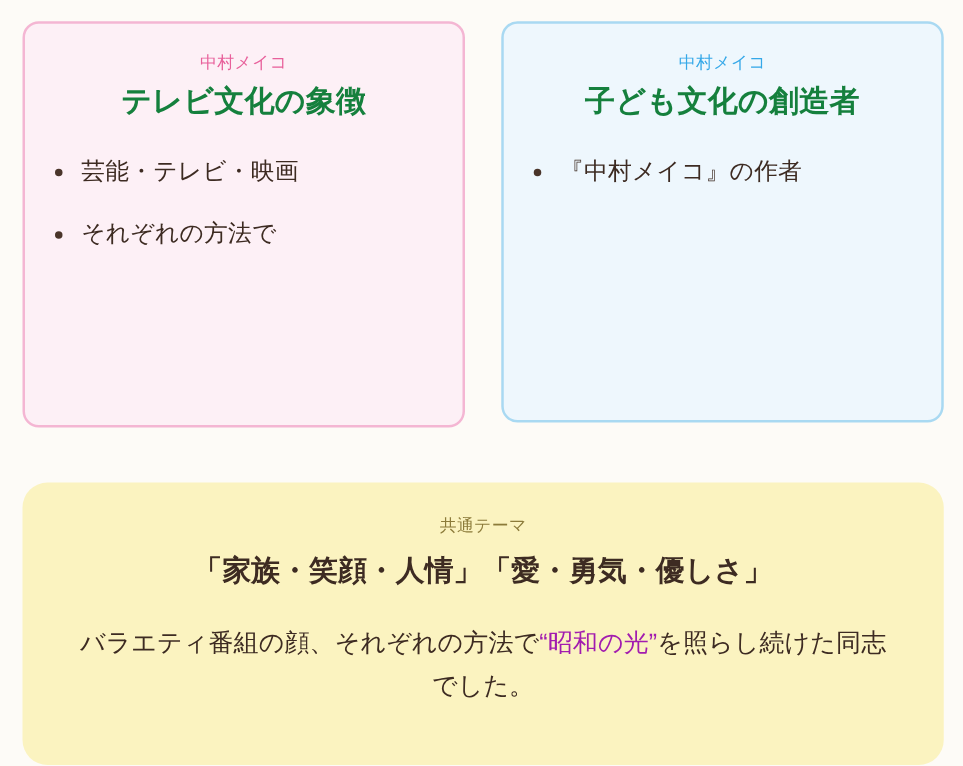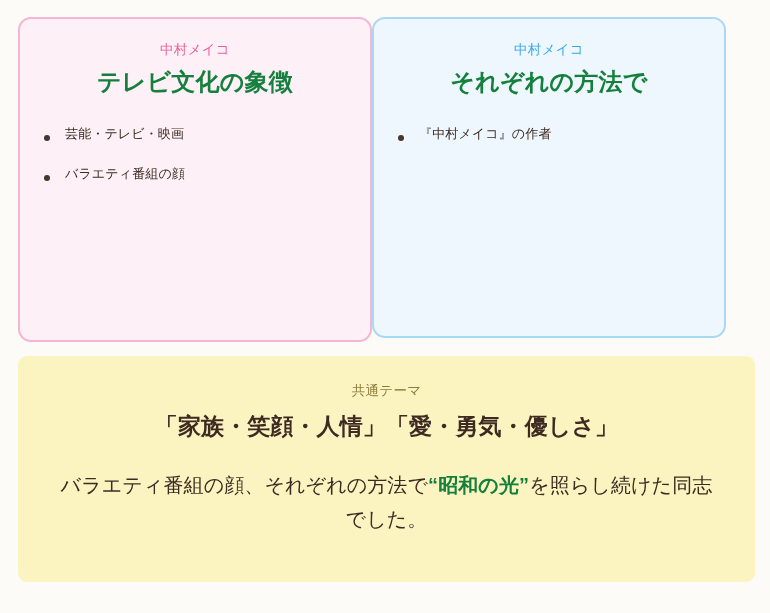--- a/index.html
+++ b/index.html
@@ -17,20 +17,21 @@
     -webkit-font-smoothing: antialiased;
   }
 
   
   .card-row {
     position: absolute;
     left: 18px;
     top: 17px;
     width: 737px;
     display: flex;
+    justify-content: space-between;
     align-items: flex-start;
   }
   .card {
     box-sizing: border-box;
     width: 354px;
     border-radius: 13px;
     border-style: solid;
     border-width: 2px;
     padding: 22px 20px 18px 20px;
   }
@@ -67,21 +68,21 @@
   }
 
   .card-list {
     list-style: none;
     margin: 0;
     padding: 0;
   }
   .card-list li {
     position: relative;
     padding-left: 25px;
-    font-size: 13px;
+    font-size: 19px;
     line-height: 1.62;
     color: #3d2b22;
     margin-bottom: 19px;
     letter-spacing: 0.01em;
   }
   .card-list li:last-child { margin-bottom: 0; }
   .card-list li::before {
     content: "";
     position: absolute;
     left: 4px;
@@ -89,25 +90,25 @@
     width: 6px;
     height: 6px;
     border-radius: 50%;
     background: #4a352a;
   }
 
   
   .theme-panel {
     position: absolute;
     left: 18px;
-    top: 356px;
+    top: 386px;
     width: 737px;
     box-sizing: border-box;
     height: 226px;
-    border-radius: 9px;
+    border-radius: 20px;
     background: #fbf3c0;
     padding: 26px 42px 22px 42px;
     text-align: center;
   }
   .theme-eyebrow {
     font-size: 13.5px;
     line-height: 1.3;
     color: #8c7b3a;
     margin: 0 0 11px 0;
     letter-spacing: 0.02em;
@@ -121,41 +122,41 @@
     letter-spacing: 0.005em;
   }
   .theme-body {
     font-size: 20px;
     line-height: 1.72;
     color: #3d2b22;
     margin: 0;
     letter-spacing: 0.005em;
   }
   .theme-body .highlight {
-    color: #15803d;
-    font-weight: 700;
+    color: #a21caf;
+    font-weight: 400;
   }
 </style>
 </head>
 <body>
 
 <div class="card-row">
 
   <section class="card card-pink">
     <div class="card-eyebrow eyebrow-pink">中村メイコ</div>
     <h2 class="card-title">テレビ文化の象徴</h2>
     <ul class="card-list">
       <li>芸能・テレビ・映画</li>
-      <li>バラエティ番組の顔</li>
+      <li>それぞれの方法で</li>
     </ul>
   </section>
 
   <section class="card card-blue">
     <div class="card-eyebrow eyebrow-blue">中村メイコ</div>
-    <h2 class="card-title">それぞれの方法で</h2>
+    <h2 class="card-title">子ども文化の創造者</h2>
     <ul class="card-list">
       <li>『中村メイコ』の作者</li>
     </ul>
   </section>
 
 </div>
 
 <section class="theme-panel">
   <div class="theme-eyebrow">共通テーマ</div>
   <h2 class="theme-title">「家族・笑顔・人情」「愛・勇気・優しさ」</h2>

